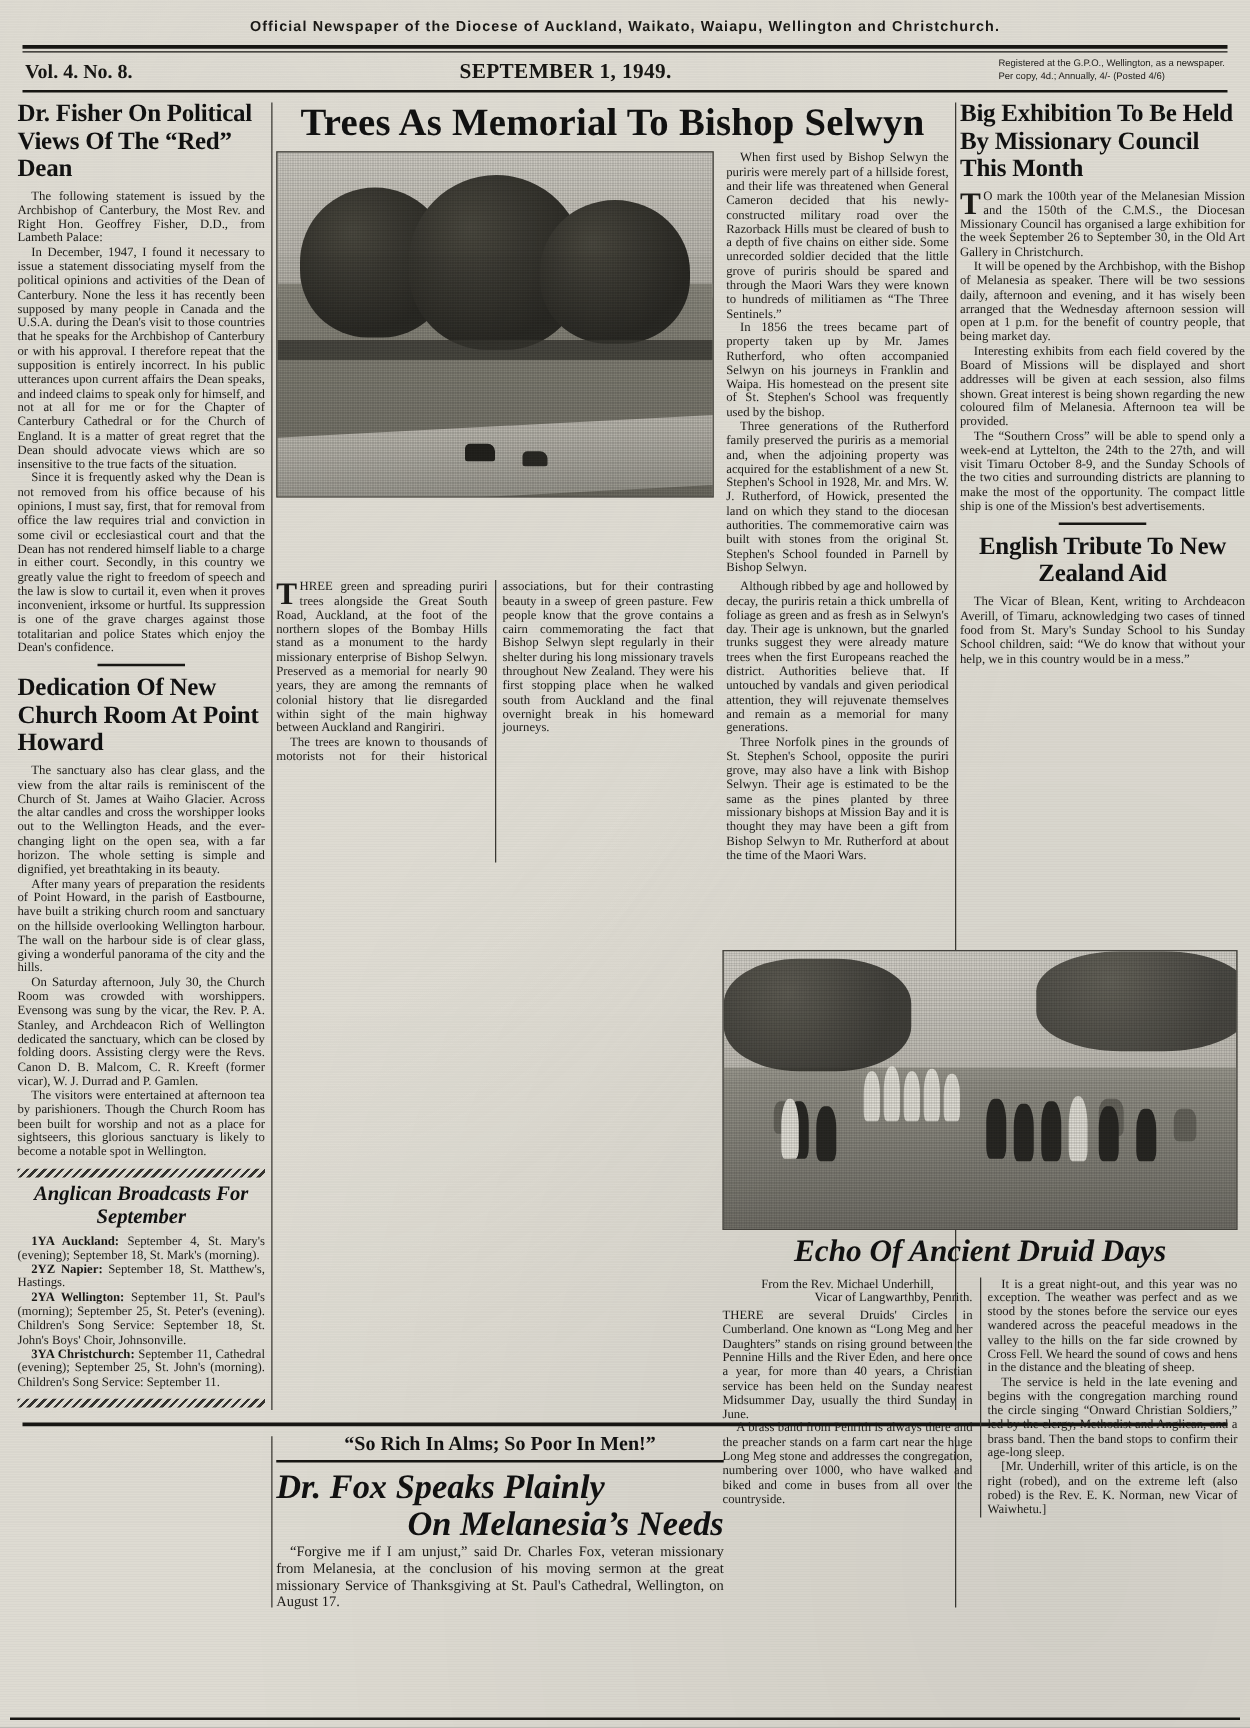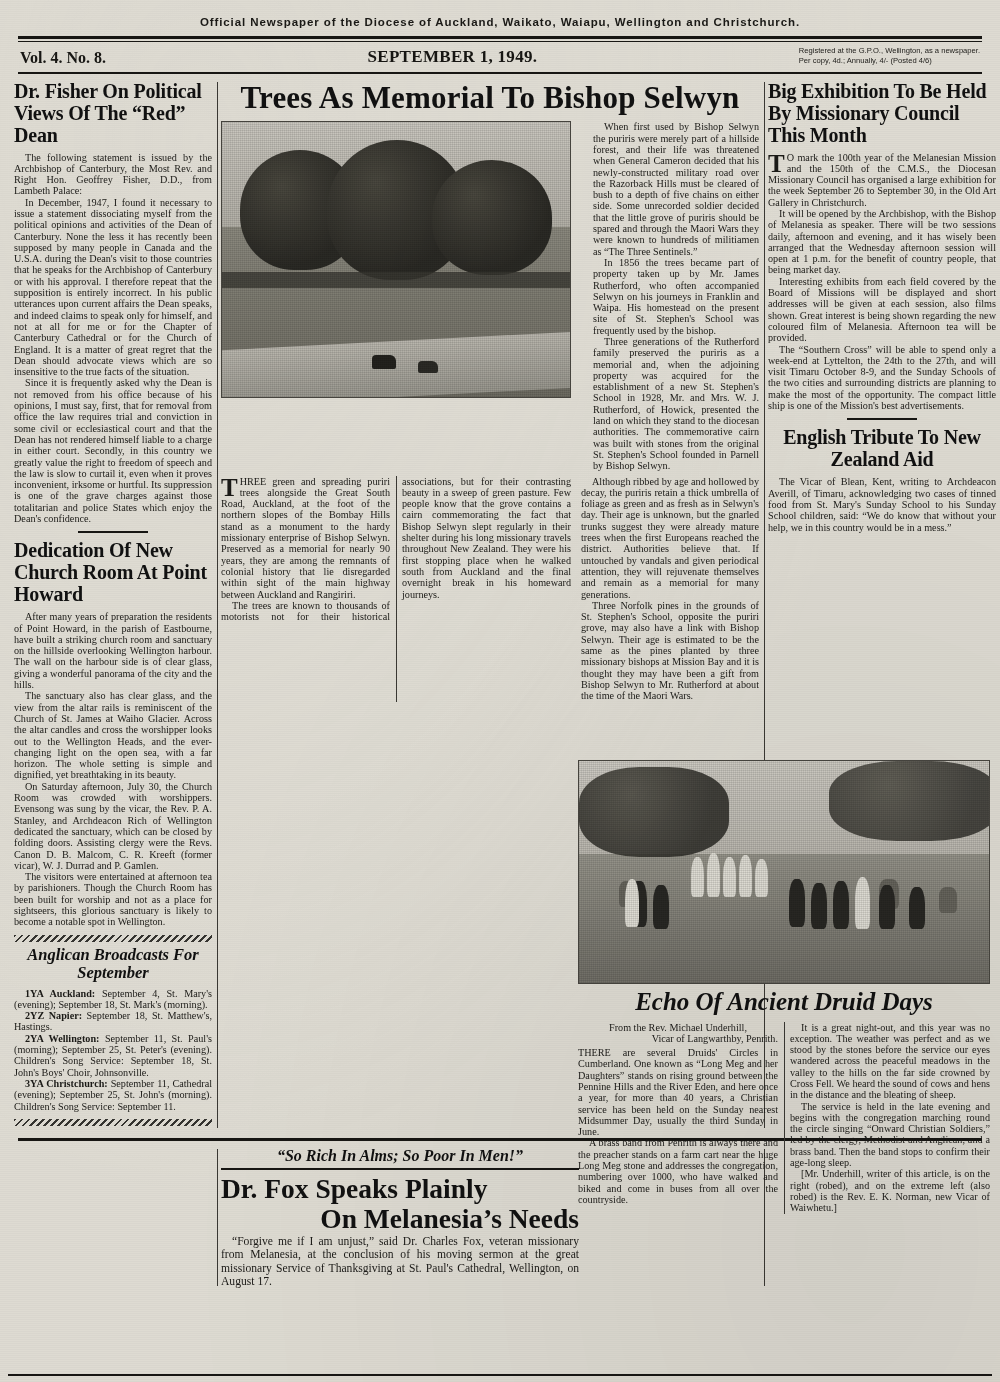--- a/index.html
+++ b/index.html
@@ -86,26 +86,26 @@
     font-family:"Liberation Serif", serif;font-weight:700;
     font-size:20px;line-height:1.1;margin:0 0 6px 0;color:#111;
     letter-spacing:-.2px;
   }
   h2.hl-blk.center{text-align:center;}
   h3.hl-it{
     font-family:"Liberation Serif", serif;font-style:italic;font-weight:700;
     font-size:16.5px;line-height:1.12;margin:3px 0 5px 0;color:#111;text-align:center;
   }
   .kicker{
-    font-family:"Liberation Serif", serif;font-style:italic;font-weight:700;
+    font-family:"Liberation Serif", serif;font-weight:700;
     font-size:16px;text-align:center;color:#111;margin:0 0 2px 0;
     border-bottom:2px solid #171613;padding-bottom:3px;
   }
   h2.fox{
-    font-family:"Liberation Serif", serif;font-weight:700;
+    font-family:"Liberation Serif", serif;font-style:italic;font-weight:700;
     font-size:27.5px;line-height:1.08;margin:4px 0 2px 0;color:#111;
   }
   h2.fox .l1{display:block;text-align:left;}
   h2.fox .l2{display:block;text-align:right;}
   h2.druid{
     font-family:"Liberation Serif", serif;font-style:italic;font-weight:700;
     font-size:25px;line-height:1.1;margin:4px 0 6px 0;color:#111;text-align:center;
   }
 
   
@@ -177,22 +177,22 @@
         <h2 class="hl-blk">Dr. Fisher On Political Views Of The “Red” Dean</h2>
         <p class="bt">The following statement is issued by the Archbishop of Canterbury, the Most Rev. and Right Hon. Geoffrey Fisher, D.D., from Lambeth Palace:</p>
         <p class="bt">In December, 1947, I found it necessary to issue a statement dissociating myself from the political opinions and activities of the Dean of Canterbury. None the less it has recently been supposed by many people in Canada and the U.S.A. during the Dean's visit to those countries that he speaks for the Archbishop of Canterbury or with his approval.  I therefore repeat that the supposition is entirely incorrect.  In his public utterances upon current affairs the Dean speaks, and indeed claims to speak only for himself, and not at all for me or for the Chapter of Canterbury Cathedral or for the Church of England.  It is a matter of great regret that the Dean should advocate views which are so insensitive to the true facts of the situation.</p>
         <p class="bt">Since it is frequently asked why the Dean is not removed from his office because of his opinions, I must say, first, that for removal from office the law requires trial and conviction in some civil or ecclesiastical court and that the Dean has not rendered himself liable to a charge in either court. Secondly, in this country we greatly value the right to freedom of speech and the law is slow to curtail it, even when it proves inconvenient, irksome or hurtful.  Its suppression is one of the grave charges against those totalitarian and police States which enjoy the Dean's confidence.</p>
       </article>
 
       <hr class="sep-rule">
 
       <article>
         <h2 class="hl-blk">Dedication Of New Church Room At Point Howard</h2>
+        <p class="bt">The sanctuary also has clear glass, and the view from the altar rails is reminiscent of the Church of St. James at Waiho Glacier.  Across the altar candles and cross the worshipper looks out to the Wellington Heads, and the ever-changing light on the open sea, with a far horizon.  The whole setting is simple and dignified, yet breathtaking in its beauty.</p>
         <p class="bt">After many years of preparation the residents of Point Howard, in the parish of Eastbourne, have built a striking church room and sanctuary on the hillside overlooking Wellington harbour.  The wall on the harbour side is of clear glass, giving a wonderful panorama of the city and the hills.</p>
-        <p class="bt">The sanctuary also has clear glass, and the view from the altar rails is reminiscent of the Church of St. James at Waiho Glacier.  Across the altar candles and cross the worshipper looks out to the Wellington Heads, and the ever-changing light on the open sea, with a far horizon.  The whole setting is simple and dignified, yet breathtaking in its beauty.</p>
         <p class="bt">On Saturday afternoon, July 30, the Church Room was crowded with worshippers.  Evensong was sung by the vicar, the Rev. P. A. Stanley, and Archdeacon Rich of Wellington dedicated the sanctuary, which can be closed by folding doors.  Assisting clergy were the Revs. Canon D. B. Malcom, C. R. Kreeft (former vicar), W. J. Durrad and P. Gamlen.</p>
         <p class="bt">The visitors were entertained at afternoon tea by parishioners. Though the Church Room has been built for worship and not as a place for sightseers, this glorious sanctuary is likely to become a notable spot in Wellington.</p>
       </article>
 
       <div class="sep-wave"></div>
 
       <article>
         <h3 class="hl-it">Anglican Broadcasts For September</h3>
         <p class="bt">
           <b>1YA Auckland:</b><span> September 4, St. Mary's (evening); September 18, St. Mark's (morning).</span>
@@ -209,21 +209,21 @@
         <div class="sep-wave"></div>
       </article>
     </div>
 
     <div class="colgap"></div>
 
     <div class="col-mid">
       <article>
         <h1 class="hl-main">Trees As Memorial To Bishop Selwyn</h1>
 
-        <div style="display:flex;gap:22px;">
+        <div style="display:flex;gap:10px;">
           <div style="width:350px;flex:0 0 350px;">
             <div class="photo" style="height:275px;">
               <div class="sky"></div>
               <div class="ground"></div>
               <div class="tree" style="left:18px;top:28px;width:120px;height:120px;"></div>
               <div class="tree" style="left:105px;top:18px;width:140px;height:140px;"></div>
               <div class="tree" style="left:210px;top:38px;width:120px;height:115px;"></div>
               <div class="hedge" style="left:0;top:150px;width:350px;height:16px;opacity:.8;"></div>
               <div class="road" style="left:0;bottom:0;width:350px;height:56px;transform:skewY(-3deg);"></div>
               <div style="position:absolute;left:150px;bottom:28px;width:24px;height:14px;background:#23221e;border-radius:4px 6px 2px 2px;"></div>

